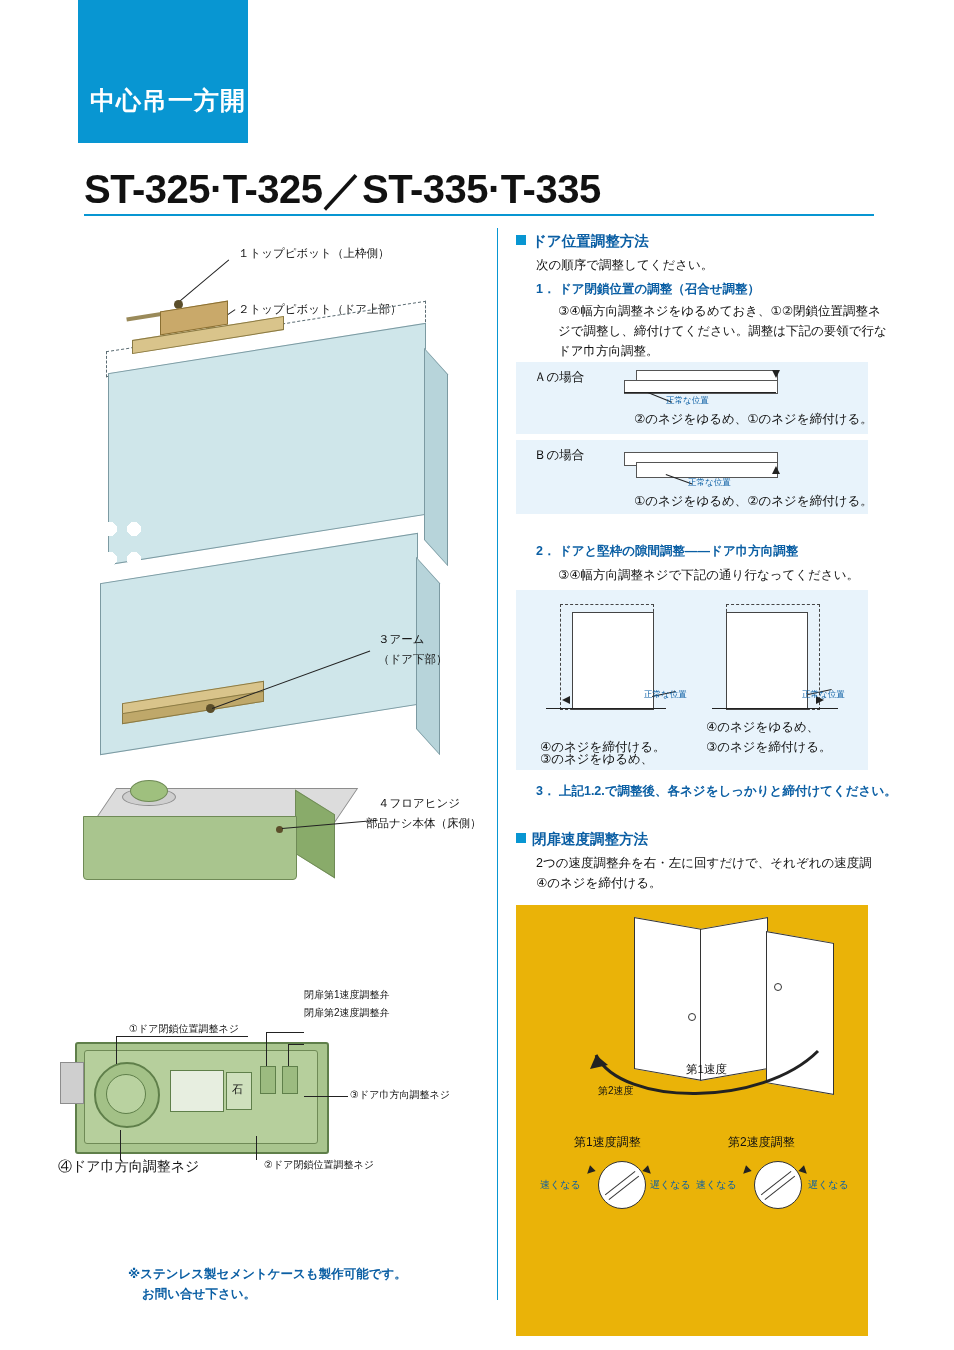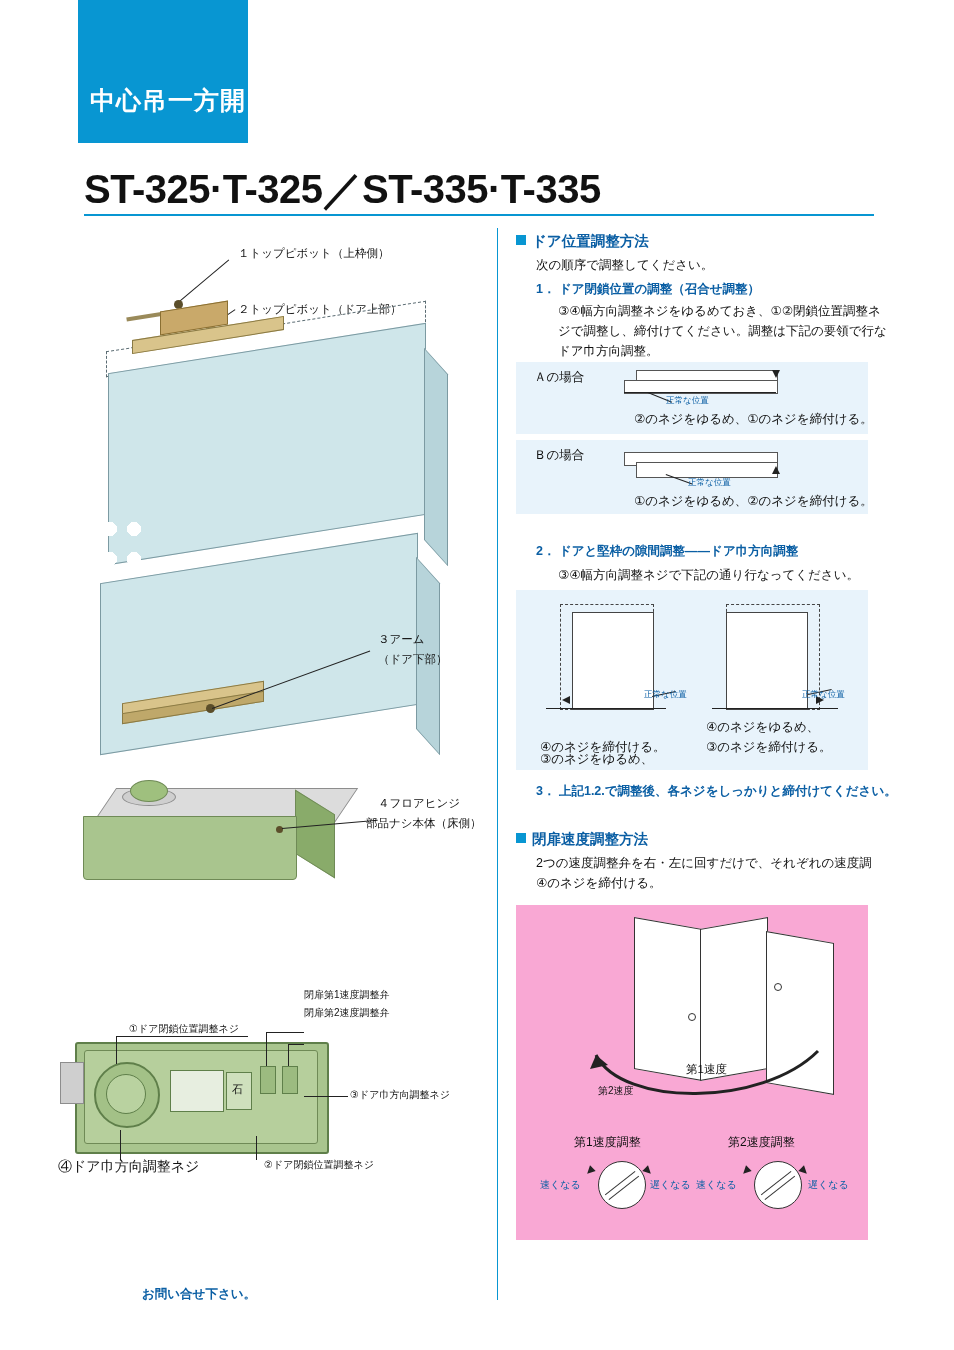--- a/index.html
+++ b/index.html
@@ -191,21 +191,21 @@
     position:absolute;width:0;height:0;border-left:4px solid transparent;
     border-right:4px solid transparent;border-bottom:8px solid #222;
   }
 
   
   .d2{position:absolute;border:1px solid #444;background:#fff;}
   .d2dash{position:absolute;border:1px dashed #444;}
   .hline{position:absolute;background:#222;height:1px;}
 
   
-  .sp-panel{position:absolute;left:516px;top:905px;width:352px;height:335px;background:#f9a8d4;}
+  .sp-panel{position:absolute;left:516px;top:905px;width:352px;height:431px;background:#eab308;}
   .door3d{position:absolute;border:1px solid #333;background:#fff;}
   .knob{
     position:absolute;width:46px;height:46px;border-radius:50%;
     border:1.5px solid #333;background:#fff;
   }
   .knob .slot{
     position:absolute;left:4px;top:20px;width:38px;height:5px;background:#fff;
     border-top:1.5px solid #333;border-bottom:1.5px solid #333;
     transform:rotate(-38deg);
   }
@@ -290,20 +290,21 @@
     <div class="hline" style="left:244px;top:86px;width:44px;"></div>
     <div class="cap tiny" style="left:290px;top:78px;font-size:10px;">③ドア巾方向調整ネジ</div>
 
     <div class="leadv" style="left:196px;top:126px;height:24px;"></div>
     <div class="cap tiny" style="left:204px;top:148px;font-size:10px;">②ドア閉鎖位置調整ネジ</div>
 
     <div class="leadv" style="left:60px;top:120px;height:30px;"></div>
     <div class="cap tiny" style="left:-2px;top:148px;font-size:14px;font-family:Liberation Serif, serif;">④ドア巾方向調整ネジ</div>
   </div>
 
+  <div class="note" style="left:128px;top:1264px;">※ステンレス製セメントケースも製作可能です。</div>
   <div class="note" style="left:142px;top:1284px;">お問い合せ下さい。</div>
 
   <div class="sec-head" style="left:516px;top:232px;">
     <span class="sq"></span><span>ドア位置調整方法</span>
   </div>
   <div class="txt" style="left:536px;top:256px;">次の順序で調整してください。</div>
 
   <div class="txt blue" style="left:536px;top:280px;font-weight:bold;">1． ドア閉鎖位置の調整（召合せ調整）</div>
   <div class="txt" style="left:558px;top:302px;">③④幅方向調整ネジをゆるめておき、①②閉鎖位置調整ネ</div>
   <div class="txt" style="left:558px;top:322px;">ジで調整し、締付けてください。調整は下記の要領で行な</div>

